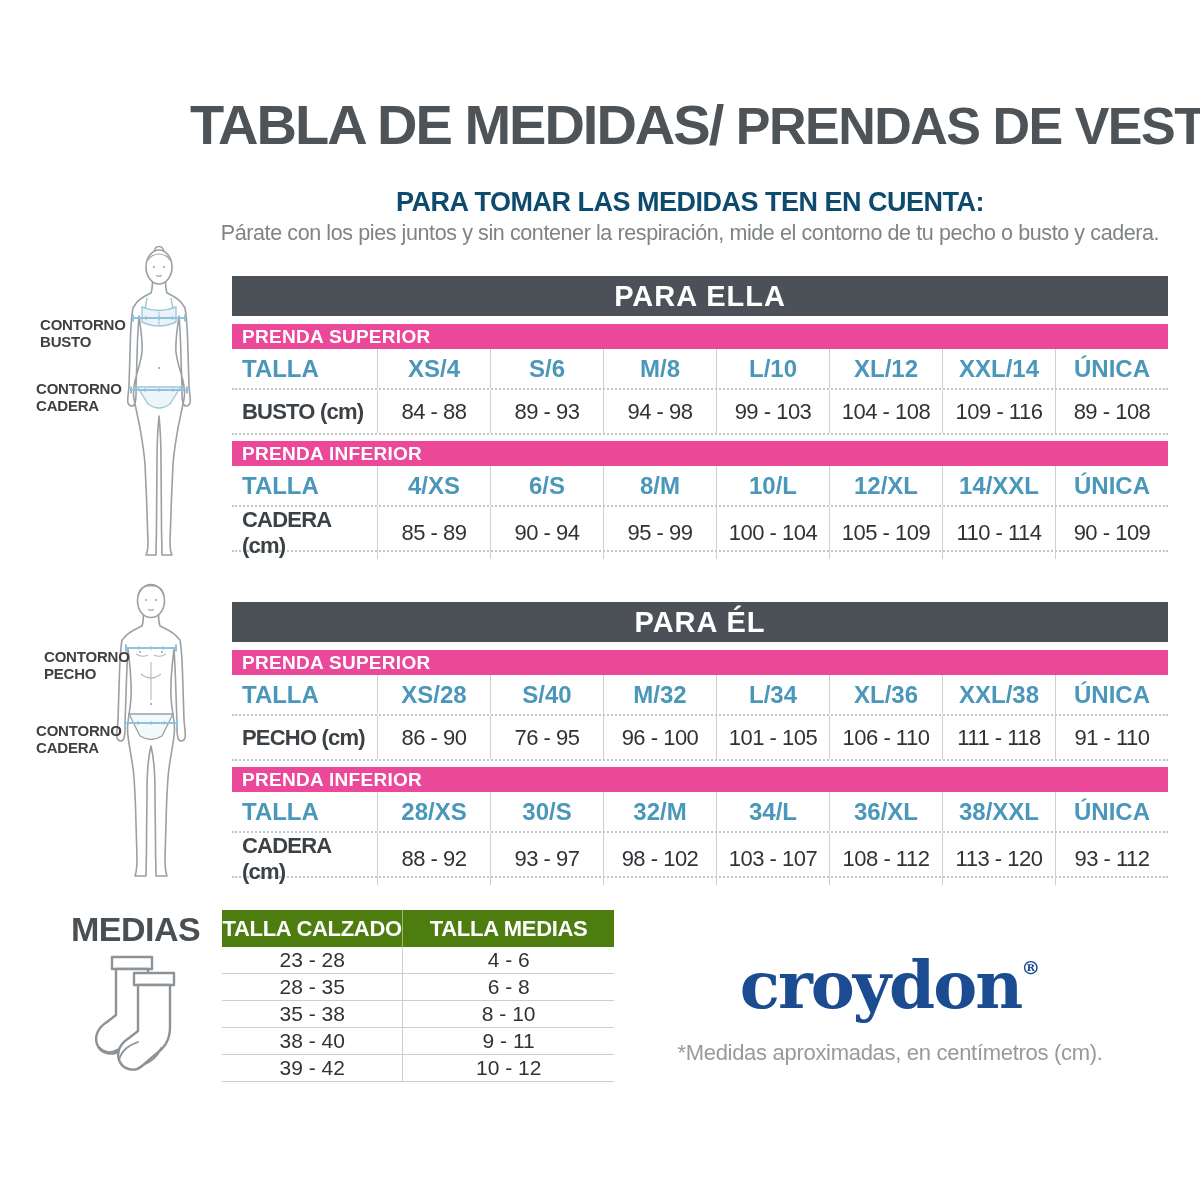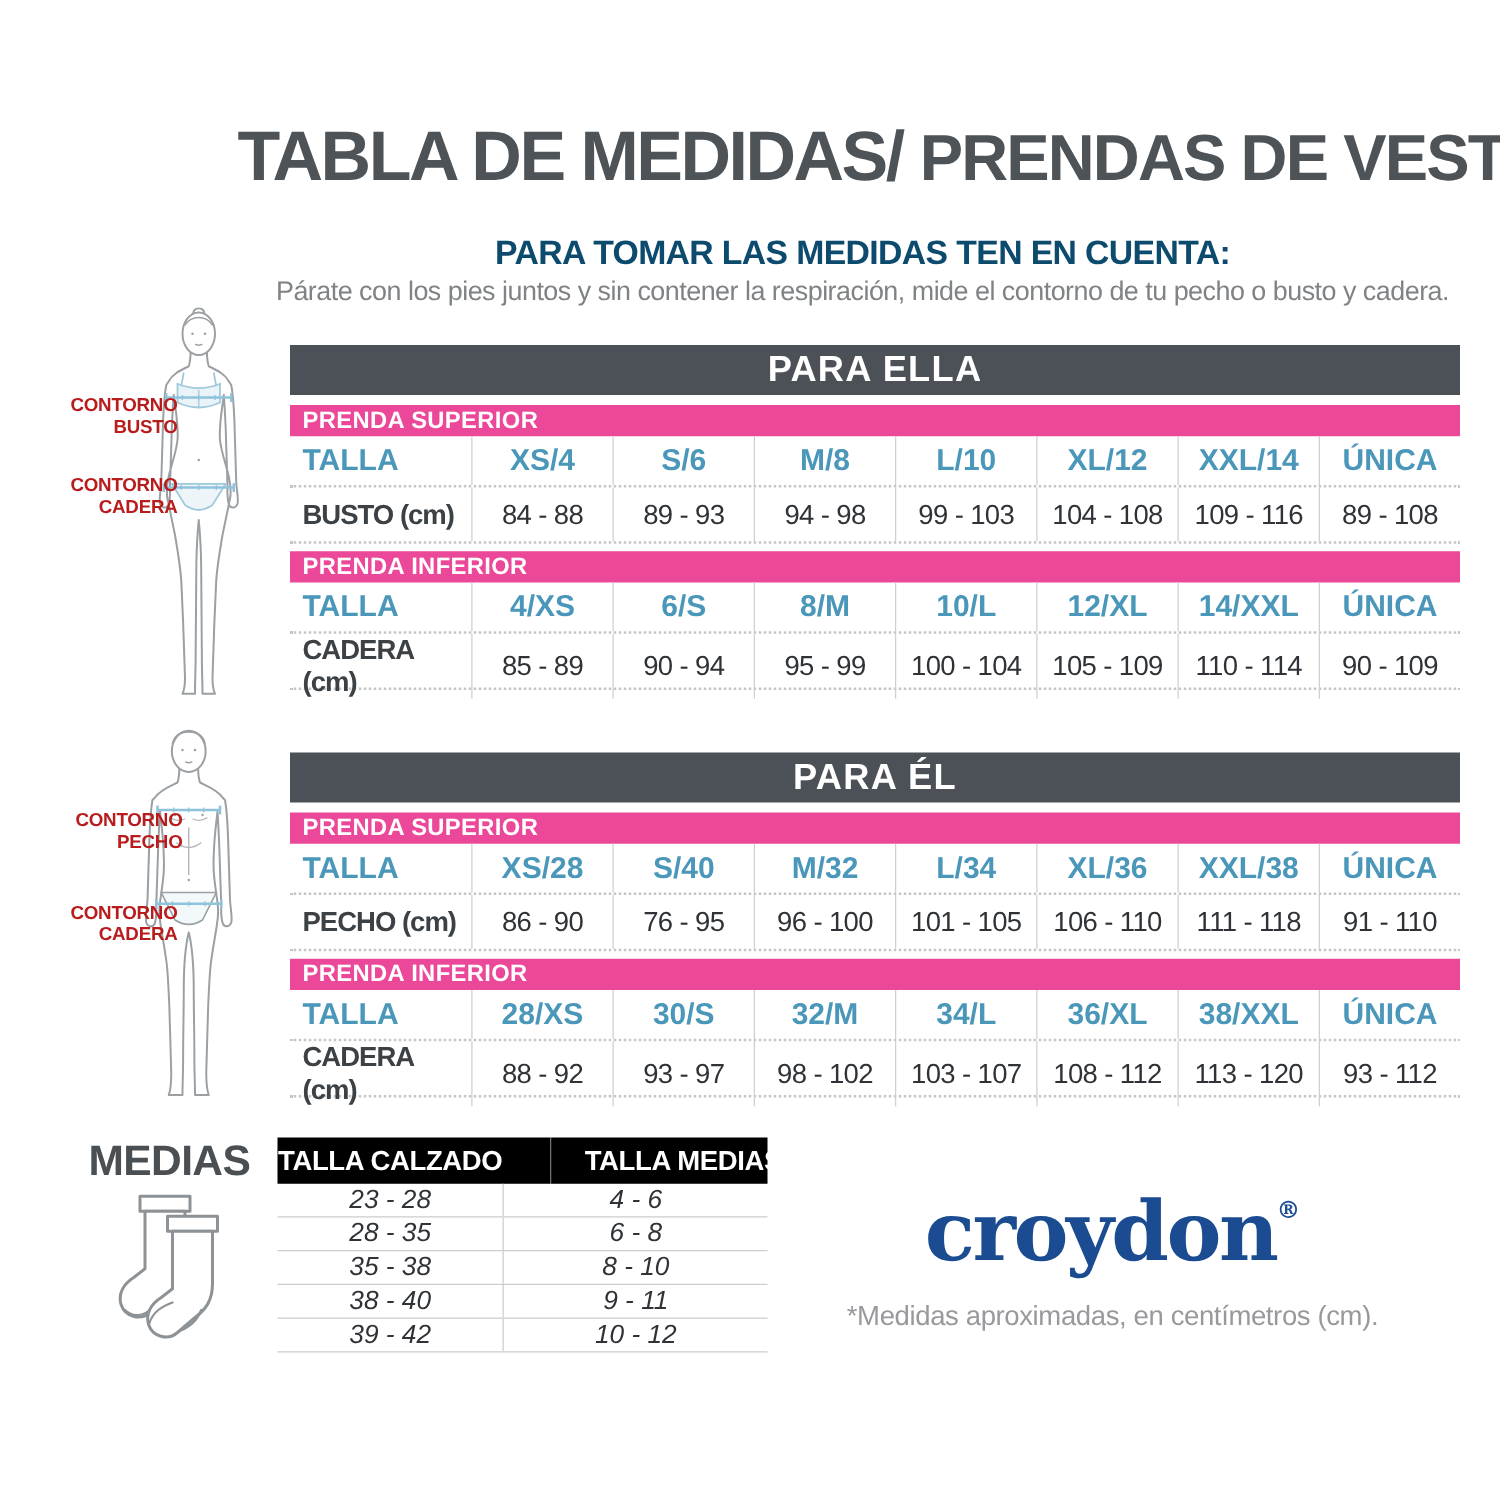--- a/index.html
+++ b/index.html
@@ -25,34 +25,34 @@
   .row { display:grid; grid-template-columns:145px repeat(7, 1fr); }
   .row > div { display:flex; align-items:center; justify-content:center; }
   .row > div:first-child { justify-content:flex-start; padding-left:10px; }
   .row > div + div { border-left:1px solid #cdcfd1; }
   .row.talla { height:39px; border-bottom:2px dotted #c3c6c8; color:#4a97ba; font-weight:bold; font-size:24px; }
   .row.measure { height:43px; border-bottom:2px dotted #c3c6c8; font-size:22px; color:#2f3337; letter-spacing:-0.5px; }
   .row.measure > div:first-child { font-weight:bold; color:#3c4145; font-size:22px; letter-spacing:-0.8px; }
 
   
   .fig { position:absolute; }
-  .fig-label { position:absolute; text-align:right; font-size:15px; font-weight:bold;
-    color:#b91c1c; line-height:1.15; letter-spacing:-0.2px; }
+  .fig-label { position:absolute; text-align:left; font-size:15px; font-weight:bold;
+    color:#404040; line-height:1.15; letter-spacing:-0.2px; }
 
   
   .medias-title { position:absolute; left:58px; top:910px; width:155px; text-align:center;
     font-size:34px; font-weight:bold; color:#4a4f54; letter-spacing:-0.5px; }
   .socks { position:absolute; left:88px; top:953px; }
   .medias-table { position:absolute; left:222px; top:910px; width:392px; }
-  .medias-head { display:grid; grid-template-columns:46% 54%; height:37px; background:#000000;
-    color:#ffffff; font-weight:bold; font-size:22px; letter-spacing:-0.3px;gap:38px; }
+  .medias-head { display:grid; grid-template-columns:46% 54%; height:37px; background:#4d7c0f;
+    color:#ffffff; font-weight:bold; font-size:22px; letter-spacing:-0.3px; }
   .medias-head > div { display:flex; align-items:center; justify-content:center; }
   .medias-head > div + div { border-left:1px solid rgba(255,255,255,0.45); }
   .medias-row { display:grid; grid-template-columns:46% 54%; height:26px;
-    border-bottom:1px solid #cbcdcf; font-size:21px; color:#2f3337;font-style:italic; }
+    border-bottom:1px solid #cbcdcf; font-size:21px; color:#2f3337; }
   .medias-row > div { display:flex; align-items:center; justify-content:center; }
   .medias-row > div + div { border-left:1px solid #cbcdcf; }
 
   
   .brand { position:absolute; left:630px; top:946px; width:520px; text-align:center; color:#1b4c91; }
   .brand-name { font-family:"DejaVu Serif", serif; font-weight:bold; font-size:66px; letter-spacing:-2px; }
   .brand-reg { font-family:"DejaVu Serif", serif; font-weight:bold; font-size:19px; vertical-align:34px; }
   .footnote { position:absolute; left:630px; top:1040px; width:520px; text-align:center;
     font-size:22px; color:#97999c; letter-spacing:-0.3px; }
 </style>

